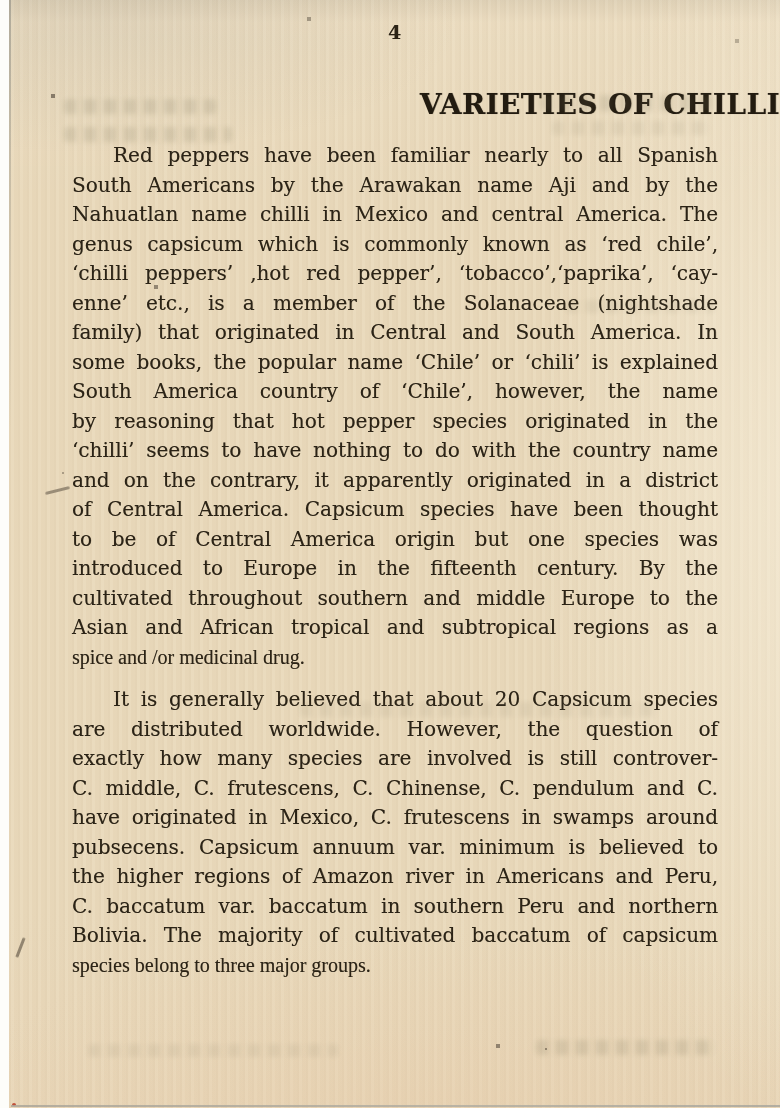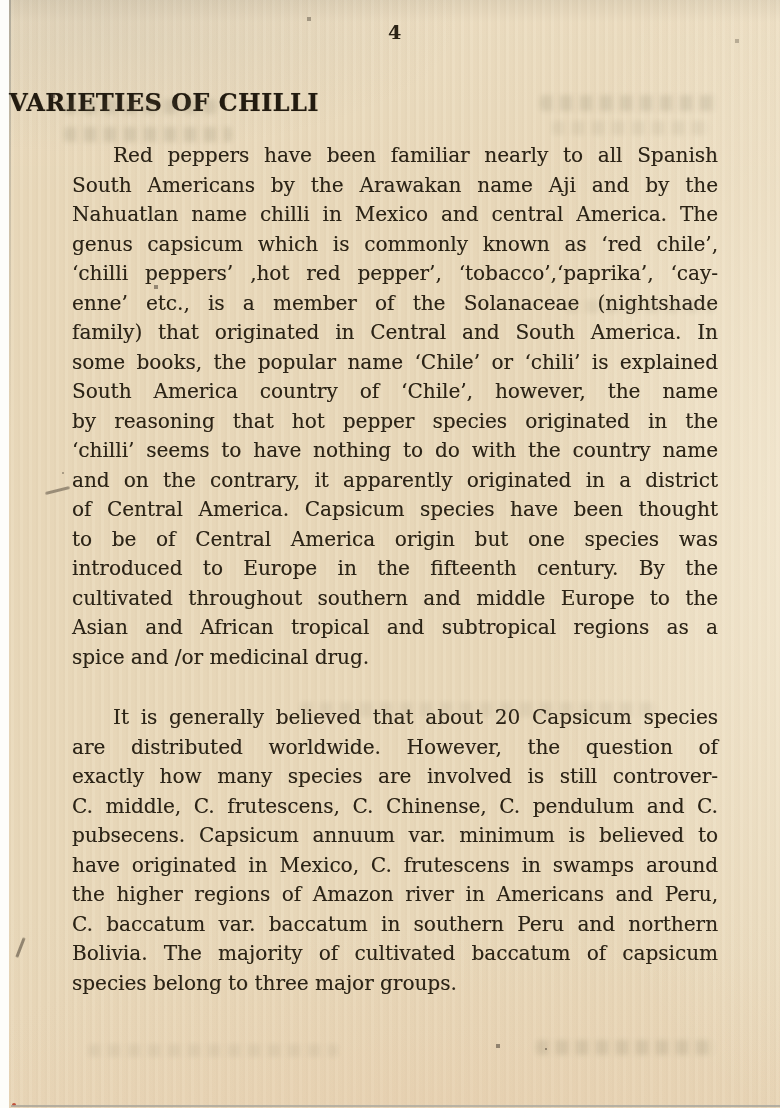--- a/index.html
+++ b/index.html
@@ -44,45 +44,45 @@
   .page-number {
     position: absolute; top: 21px; left: 0; width: 100%;
     text-align: center;
     font-size: 19px; font-weight: 700;
     color: var(--ink, #2b2316);
     text-shadow: 0.3px 0.3px 0.6px rgba(43,35,22,0.4);
   }
   .title {
     position: absolute; top: 88px; left: 0; width: 100%;
     margin: 0;
-    text-align: left;
-    font-size: 24px; font-weight: 700;
+    text-align: right;
+    font-size: 28px; font-weight: 700;
     letter-spacing: 0.4px;
     color: var(--title-ink, #221b10);
     text-shadow: 0.4px 0.4px 0.7px rgba(35,27,16,0.45);
   }
   .text-block {
     position: absolute; left: 63px; top: 141px;
     width: 646px;
     font-size: 20px;
     color: var(--ink, #2b2316);
     text-shadow: 0.3px 0.3px 0.6px rgba(43,35,22,0.38);
   }
   .para { margin: 0; }
-  .para + .para { margin-top: 31px; }
+  .para + .para { margin-top: 13px; }
   .line {
     height: 29.5px;
     line-height: 29.5px;
     text-align: justify;
     text-align-last: justify;
     white-space: nowrap;
     overflow: visible;
   }
   .line.indent { text-indent: 41px; }
-  .line.last { text-align-last: left; }
+  .line.last { text-align-last: left; font-family: Liberation Serif, serif; }
   .it { }
   .smudge {
     position: absolute;
     background: repeating-linear-gradient(90deg,
       rgba(122,116,90,0.22) 0px, rgba(122,116,90,0.22) 12px,
       rgba(122,116,90,0.03) 12px, rgba(122,116,90,0.03) 20px);
     filter: blur(2.5px);
     border-radius: 4px;
     opacity: 0.75;
   }
@@ -151,22 +151,22 @@
           <div class="line"><span>introduced to Europe in the fifteenth century. By the</span></div>
           <div class="line"><span>cultivated throughout southern and middle Europe to the</span></div>
           <div class="line"><span>Asian and African tropical and subtropical regions as a</span></div>
           <div class="line last"><span>spice and /or medicinal drug.</span></div>
         </div>
         <div class="para">
           <div class="line indent"><span>It is generally believed that about 20 </span><span class="it">Capsicum</span><span> species</span></div>
           <div class="line"><span>are distributed worldwide. However, the question of</span></div>
           <div class="line"><span>exactly how many species are involved is still controver-</span></div>
           <div class="line"><span>C. </span><span class="it">middle</span><span>, C. </span><span class="it">frutescens</span><span>, C. </span><span class="it">Chinense</span><span>, C. </span><span class="it">pendulum</span><span> and C.</span></div>
+          <div class="line"><span>have originated in Mexico, C. </span><span class="it">frutescens</span><span> in swamps around</span></div>
           <div class="line"><span class="it">pubsecens. Capsicum annuum var. minimum</span><span> is believed to</span></div>
-          <div class="line"><span>have originated in Mexico, C. </span><span class="it">frutescens</span><span> in swamps around</span></div>
           <div class="line"><span>the higher regions of Amazon river in Americans and Peru,</span></div>
           <div class="line"><span>C. </span><span class="it">baccatum var. baccatum</span><span> in southern Peru and northern</span></div>
           <div class="line"><span>Bolivia. The majority of cultivated baccatum of </span><span class="it">capsicum</span></div>
           <div class="line last"><span>species belong to three major groups.</span></div>
         </div>
       </div>
 
     <div class="smudge" style="left:55px; top:99px; width:152px; height:15px;"></div>
     <div class="smudge" style="left:55px; top:127px; width:168px; height:15px;"></div>
     <div class="smudge" style="left:531px; top:95px; width:178px; height:16px;"></div>

